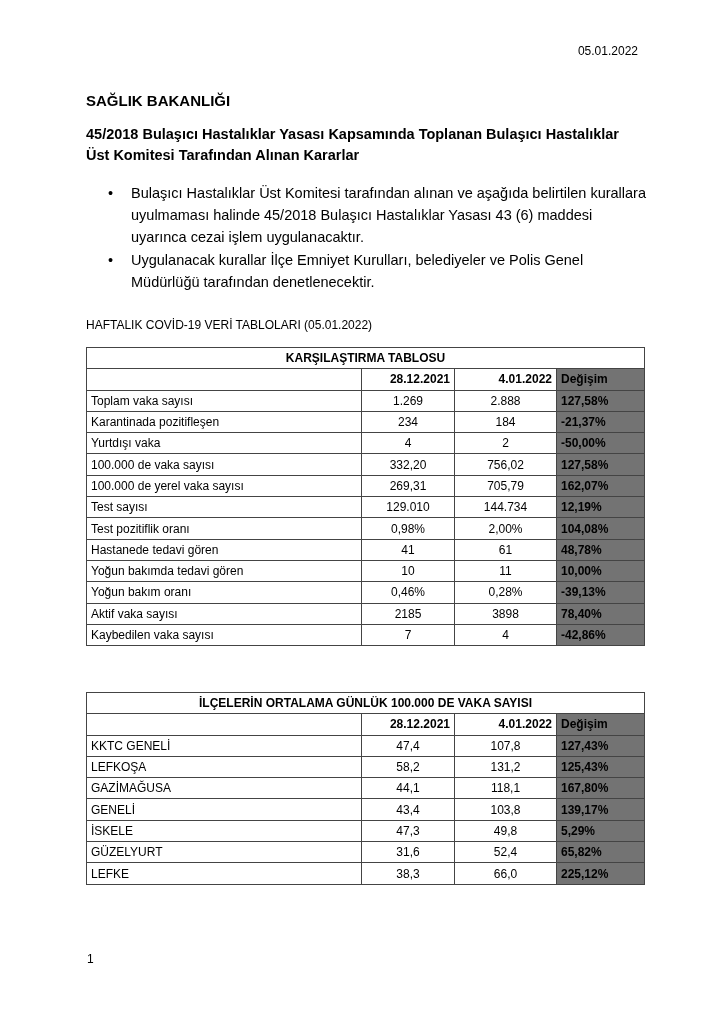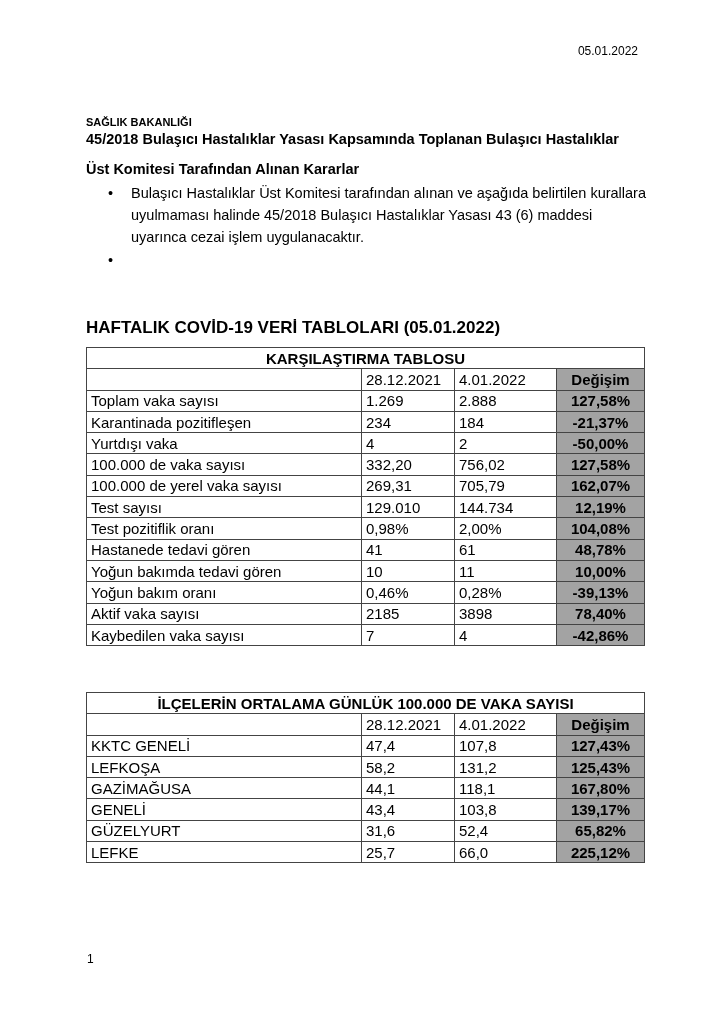--- a/index.html
+++ b/index.html
@@ -2,57 +2,58 @@
 <html><head>
 <meta charset="utf-8">
 <style>
   html, body { margin: 0; padding: 0; background: #ffffff; }
   body {
     width: 724px; height: 1024px; position: relative; overflow: hidden;
     font-family: "Liberation Sans", "DejaVu Sans", sans-serif;
     color: #000;
   }
   .date { position: absolute; top: 44px; right: 86px; font-size: 12px; text-align: right; }
-  .org { position: absolute; left: 86px; top: 92px; font-size: 11px; font-weight: bold; margin-top: 24px; }
-  .title { position: absolute; left: 86px; top: 124px; width: 560px; font-size: 14.5px; font-weight: bold; line-height: 30px; }
+  .org { position: absolute; left: 86px; top: 92px; font-size: 15px; font-weight: bold; }
+  .title { position: absolute; left: 86px; top: 124px; width: 560px; font-size: 14.5px; font-weight: bold; line-height: 21px; }
   .bullets { position: absolute; left: 86px; top: 182px; width: 560px; margin: 0; padding: 0; list-style: none; }
   .bullets li { position: relative; padding-left: 45px; font-size: 14.5px; line-height: 22px; margin-bottom: 1px; }
   .bullets li .dot { position: absolute; left: 22px; top: 0; }
-  .section-title { position: absolute; left: 86px; top: 318px; font-size: 17px; font-weight: bold; }
+  .section-title { position: absolute; left: 86px; top: 318px; font-size: 12px; font-weight: normal; }
   table.data {
     position: absolute; left: 86px; width: 558px;
-    border-collapse: collapse; font-size: 15px; table-layout: fixed; padding-left: 42px;
+    border-collapse: collapse; font-size: 12px; table-layout: fixed; padding-left: 42px;
   }
   table.data td { border: 1px solid #444; height: 20.3px; padding: 0 4px; }
   table.data col.c1 { width: 275px; }
   table.data col.c2 { width: 93px; }
   table.data col.c3 { width: 102px; }
   table.data col.c4 { width: 88px; }
   .cap { text-align: center; font-weight: bold; }
-  .hdr { text-align: left; font-weight: normal; }
-  .num { text-align: left; }
-  .chg { text-align: center; font-weight: bold; background: #a3a3a3; }
+  .hdr { text-align: right; font-weight: bold; }
+  .num { text-align: center; }
+  .chg { text-align: left; font-weight: bold; background: #737373; }
   #tbl1 { top: 347px; }
   #tbl2 { top: 692px; }
   .page-no { position: absolute; left: 87px; top: 952px; font-size: 12px; }
 </style>
 </head>
 <body>
 
 <div class="date">05.01.2022</div>
 <div class="org">SAĞLIK BAKANLIĞI</div>
 <div class="title">45/2018 Bulaşıcı Hastalıklar Yasası Kapsamında Toplanan Bulaşıcı Hastalıklar Üst Komitesi Tarafından Alınan Kararlar</div>
 
 <ul class="bullets">
   <li>
     <span class="dot">•</span>
     <span>Bulaşıcı Hastalıklar Üst Komitesi tarafından alınan ve aşağıda belirtilen kurallara uyulmaması halinde 45/2018 Bulaşıcı Hastalıklar Yasası 43 (6) maddesi uyarınca cezai işlem uygulanacaktır.</span>
   </li>
   <li>
     <span class="dot">•</span>
+    <span>Uygulanacak kurallar İlçe Emniyet Kurulları, belediyeler ve Polis Genel Müdürlüğü tarafından denetlenecektir.</span>
   </li>
 </ul>
 
 <div class="section-title">HAFTALIK COVİD-19 VERİ TABLOLARI  (05.01.2022)</div>
 
 <table class="data" id="tbl1">
   <colgroup>
       <col class="c1">
       <col class="c2">
       <col class="c3">
@@ -178,27 +179,33 @@
         <td class="num">118,1</td>
         <td class="chg">167,80%</td>
       </tr>
       <tr>
         <td class="">GENELİ</td>
         <td class="num">43,4</td>
         <td class="num">103,8</td>
         <td class="chg">139,17%</td>
       </tr>
       <tr>
+        <td class="">İSKELE</td>
+        <td class="num">47,3</td>
+        <td class="num">49,8</td>
+        <td class="chg">5,29%</td>
+      </tr>
+      <tr>
         <td class="">GÜZELYURT</td>
         <td class="num">31,6</td>
         <td class="num">52,4</td>
         <td class="chg">65,82%</td>
       </tr>
       <tr>
         <td class="">LEFKE</td>
-        <td class="num">25,7</td>
+        <td class="num">38,3</td>
         <td class="num">66,0</td>
         <td class="chg">225,12%</td>
       </tr>
     </tbody>
 </table>
 
 <div class="page-no">1</div>
 
 </body></html>

